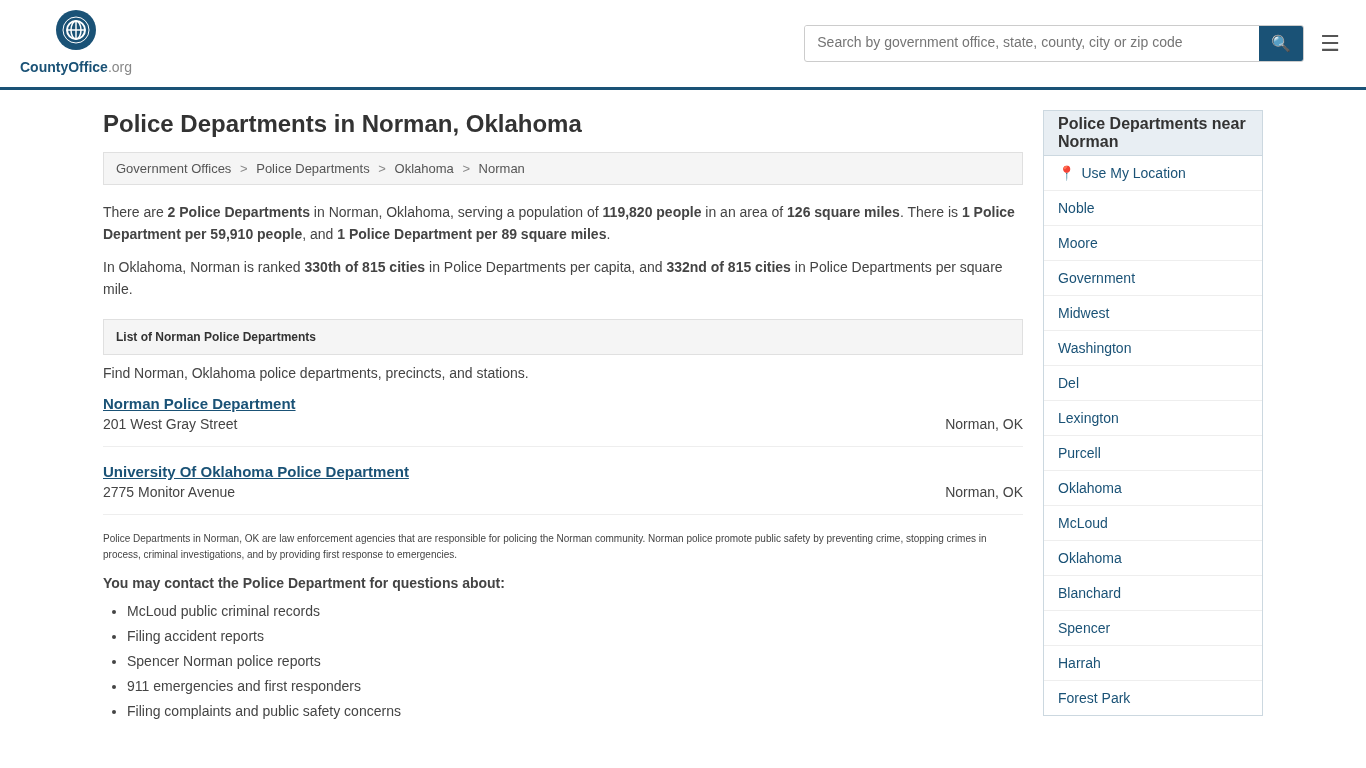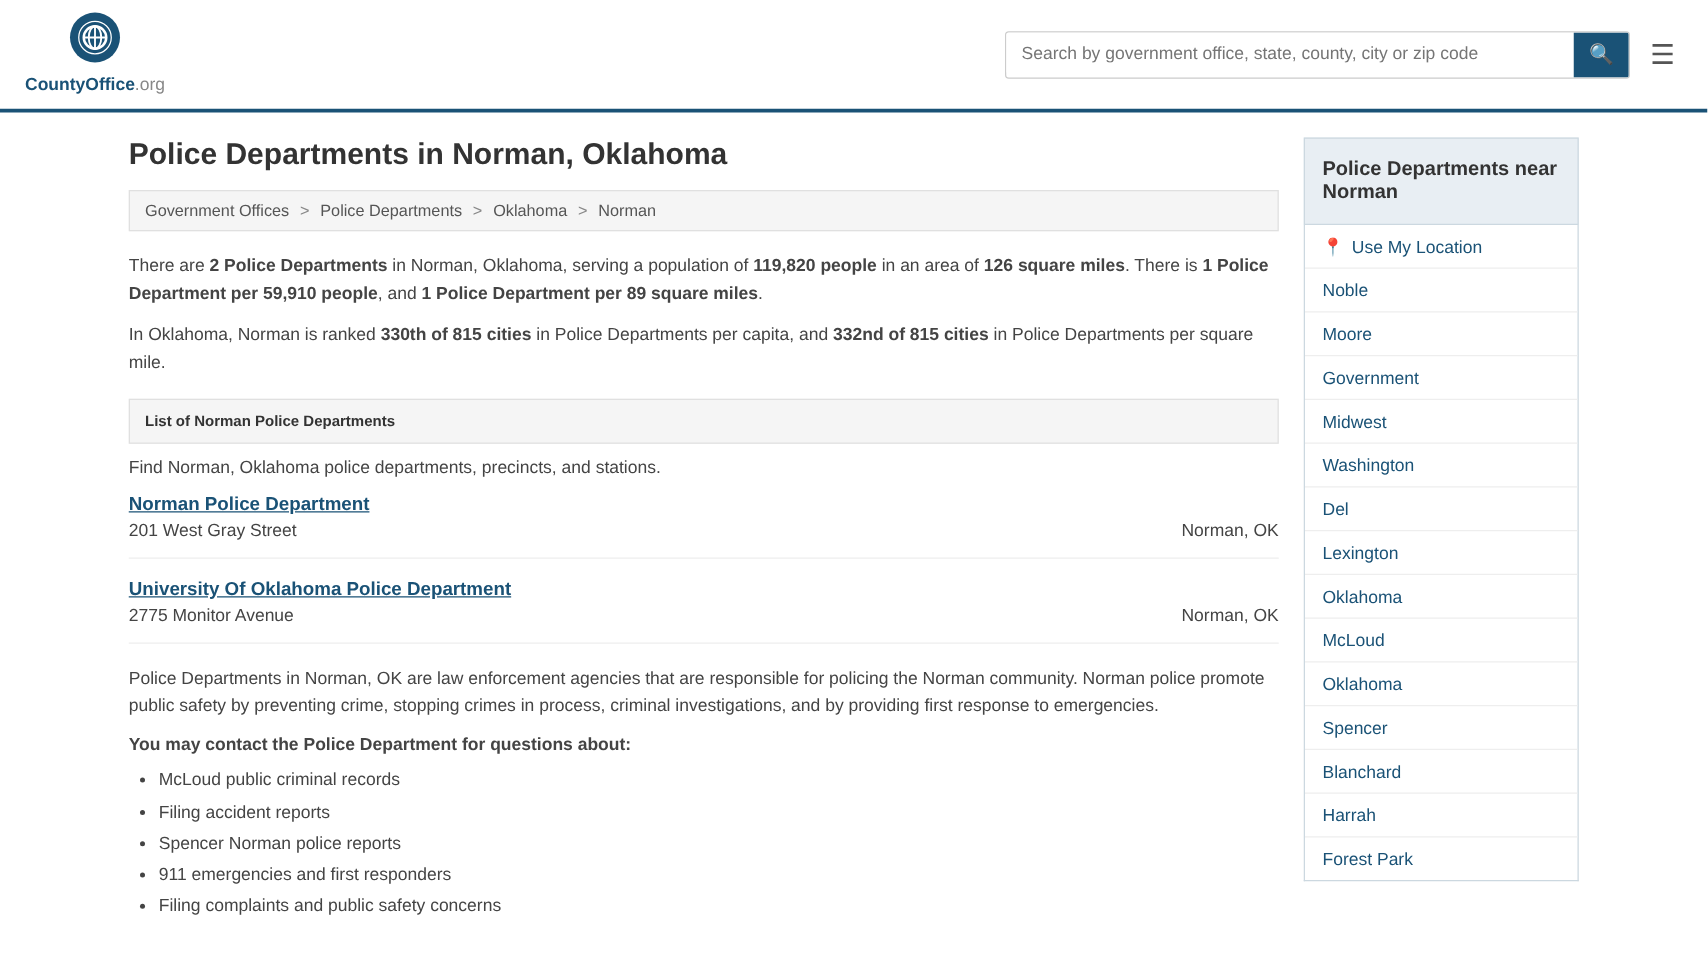--- a/index.html
+++ b/index.html
@@ -167,21 +167,21 @@
       font-size: 14px;
       color: #444;
     }
     .dept-city {
       font-size: 14px;
       color: #444;
     }
 
     
     .about-text {
-      font-size: 14px;
+      font-size: 10px;
       line-height: 1.6;
       color: #444;
       margin-bottom: 12px;
     }
     .contact-label {
       font-size: 14px;
       font-weight: bold;
       color: #444;
       margin-bottom: 8px;
     }
@@ -190,21 +190,21 @@
       padding-left: 24px;
       font-size: 14px;
       color: #444;
       line-height: 1.8;
     }
 
     
     .sidebar-title {
       background: #e8eef3;
       border: 1px solid #ccd8e0;
-      padding: 16px 14px;
+      padding: 4px 14px;
       font-size: 16px;
       font-weight: bold;
       color: #333;
       margin-bottom: 0;
     }
     .sidebar-list {
       border: 1px solid #ccd8e0;
       border-top: none;
       background: #fff;
     }
@@ -315,22 +315,23 @@
         <span class="pin-icon">📍</span>
         <a style="color:#1a5276;text-decoration:none;">Use My Location</a>
       </div>
       <div class="sidebar-item"><a href="#">Noble</a></div>
       <div class="sidebar-item"><a href="#">Moore</a></div>
       <div class="sidebar-item"><a href="#">Government</a></div>
       <div class="sidebar-item"><a href="#">Midwest</a></div>
       <div class="sidebar-item"><a href="#">Washington</a></div>
       <div class="sidebar-item"><a href="#">Del</a></div>
       <div class="sidebar-item"><a href="#">Lexington</a></div>
+      <div class="sidebar-item"><a href="#">Purcell</a></div>
       <div class="sidebar-item"><a href="#">Oklahoma</a></div>
       <div class="sidebar-item"><a href="#">McLoud</a></div>
       <div class="sidebar-item"><a href="#">Oklahoma</a></div>
+      <div class="sidebar-item"><a href="#">Blanchard</a></div>
       <div class="sidebar-item"><a href="#">Spencer</a></div>
-      <div class="sidebar-item"><a href="#">Blanchard</a></div>
       <div class="sidebar-item"><a href="#">Harrah</a></div>
       <div class="sidebar-item"><a href="#">Forest Park</a></div>
     </div>
   </div>
 </div>
 
 </body></html>

